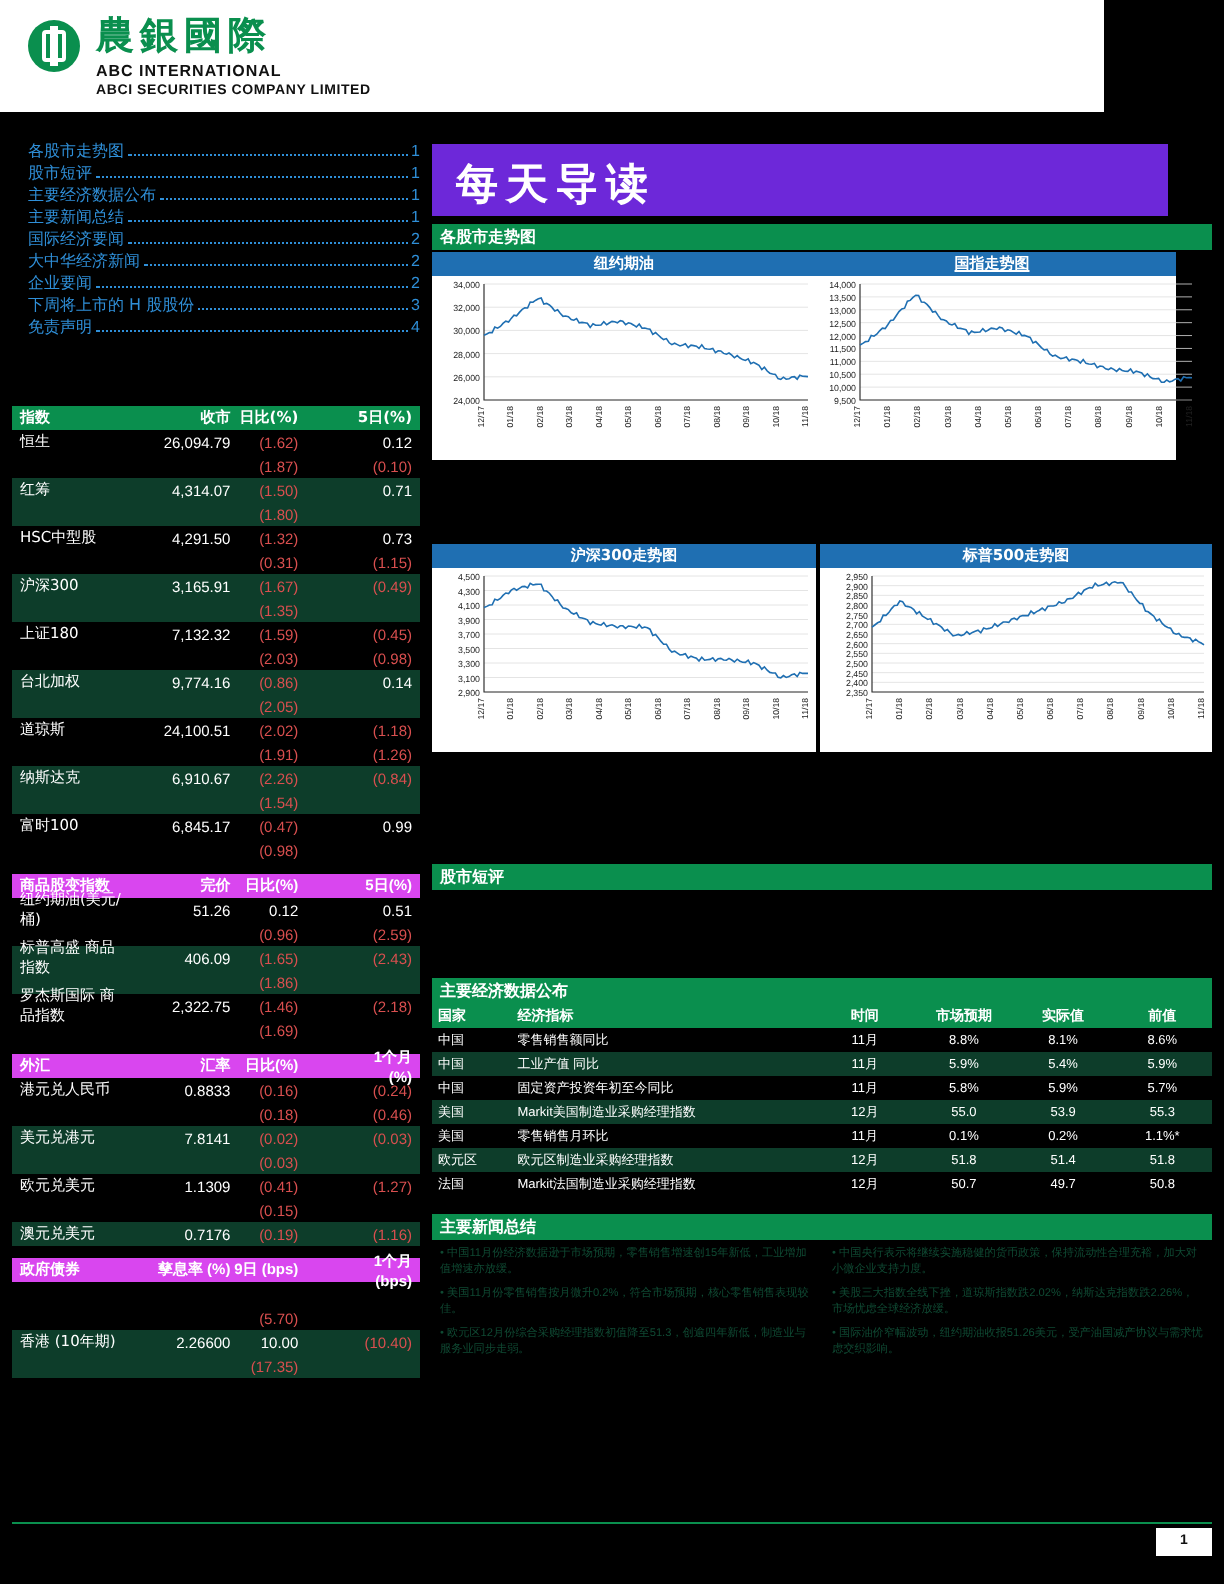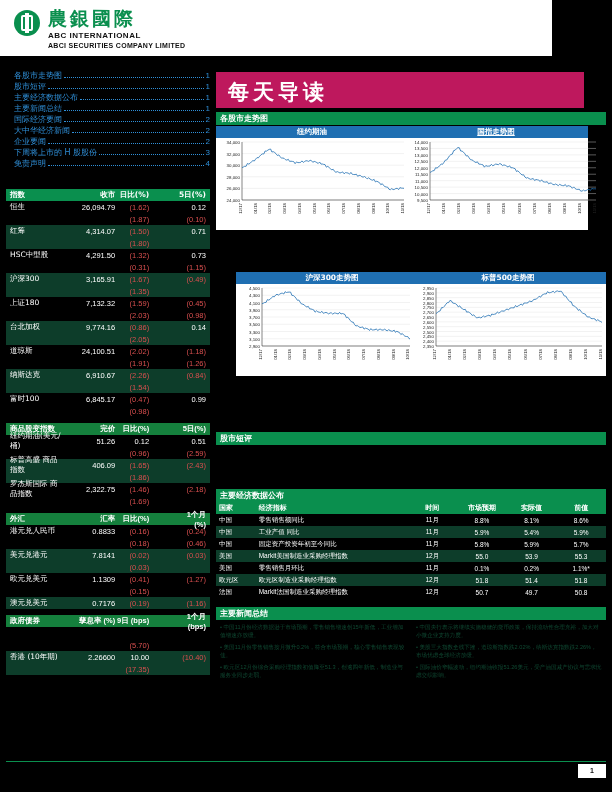--- a/index.html
+++ b/index.html
@@ -22,37 +22,37 @@
   .logo-en2{font-size:7px;font-weight:bold;color:#111;letter-spacing:.3px;margin-top:2px;}
 
   
   .toc{position:absolute;left:14px;top:70px;width:196px;}
   .toc-row{display:flex;align-items:baseline;font-size:8px;color:#2f8fd8;line-height:11px;height:11px;overflow:hidden;}
   .toc-label{white-space:nowrap;font-family:"DejaVu Sans",sans-serif;font-size:8px;}
   .toc-dots{flex:1;border-bottom:1px dotted #2f8fd8;margin:0 2px 2px 2px;height:6px;}
   .toc-page{font-size:8px;}
 
   
-  .ltable{position:absolute;left:6px;top:189px;width:204px;}
+  .ltable{position:absolute;left:6px;top:203px;width:204px;}
   .lt-head{display:flex;background:#0a8f4e;color:#fff;font-size:7.5px;font-weight:bold;height:12px;align-items:center;}
   .lt-head div{font-family:"DejaVu Sans",sans-serif;}
   .c1{width:62px;padding-left:4px;}
   .c2{width:62px;text-align:right;}
   .c3{width:40px;text-align:right;}
   .c4{width:34px;text-align:right;padding-right:4px;padding-left:28px;}
   .lt-row{display:flex;font-size:7.5px;height:12px;align-items:center;color:#fff;}
   .lt-row.alt{background:#0d3d2a;}
   .lt-sub{display:flex;font-size:7.5px;height:12px;align-items:center;color:#d94f4f;}
   .lt-sub.alt{background:#0d3d2a;}
   .neg{color:#d94f4f;text-align:right;}
   .lt-name{font-family:"DejaVu Sans",sans-serif;}
-  .sect-head{display:flex;background:#15803d;color:#fff;font-size:7.5px;font-weight:bold;height:12px;align-items:center;margin-top:6px;}
+  .sect-head{display:flex;background:#d946ef;color:#fff;font-size:7.5px;font-weight:bold;height:12px;align-items:center;margin-top:6px;}
 
   
-  .banner{position:absolute;left:216px;top:72px;width:368px;height:36px;background:#be185d;}
+  .banner{position:absolute;left:216px;top:72px;width:368px;height:36px;background:#6d28d9;}
   .banner-txt{position:absolute;left:12px;top:6px;font-size:21px;font-weight:bold;color:#fff;letter-spacing:4px;font-family:"DejaVu Sans",sans-serif;}
 
   .sec-bar{background:#0a8f4e;color:#fff;font-size:8px;font-weight:bold;height:13px;line-height:13px;padding-left:4px;font-family:"DejaVu Sans",sans-serif;}
 
   .chartblock{position:absolute;left:216px;}
   .chart-title{background:#1f6fb2;color:#fff;font-size:7.5px;font-weight:bold;text-align:center;height:12px;line-height:12px;font-family:"DejaVu Sans",sans-serif;}
   .chart-box{background:#fff;position:relative;}
 
   
   .etable{position:absolute;left:216px;top:489px;width:390px;}
@@ -449,21 +449,21 @@
             <text x="86.36363636363637" y="65" font-size="4.3" fill="#222" transform="rotate(-90 86.36363636363637 65)" text-anchor="end">04/18</text>
             <text x="101.45454545454545" y="65" font-size="4.3" fill="#222" transform="rotate(-90 101.45454545454545 65)" text-anchor="end">05/18</text>
             <text x="116.54545454545453" y="65" font-size="4.3" fill="#222" transform="rotate(-90 116.54545454545453 65)" text-anchor="end">06/18</text>
             <text x="131.63636363636363" y="65" font-size="4.3" fill="#222" transform="rotate(-90 131.63636363636363 65)" text-anchor="end">07/18</text>
             <text x="146.72727272727275" y="65" font-size="4.3" fill="#222" transform="rotate(-90 146.72727272727275 65)" text-anchor="end">08/18</text>
             <text x="161.8181818181818" y="65" font-size="4.3" fill="#222" transform="rotate(-90 161.8181818181818 65)" text-anchor="end">09/18</text>
             <text x="176.9090909090909" y="65" font-size="4.3" fill="#222" transform="rotate(-90 176.9090909090909 65)" text-anchor="end">10/18</text>
             <text x="192" y="65" font-size="4.3" fill="#222" transform="rotate(-90 192 65)" text-anchor="end">11/18</text>
           </svg></div>
       </div>
-      <div class="chartblock" style="left: 216px; top: 272px; width: 192px; margin-left: 20px;">
+      <div class="chartblock" style="left: 216px; top: 272px; width: 192px;">
         <div class="chart-title">沪深300走势图</div>
         <div class="chart-box" style="height: 92px;"><svg width="192" height="92">
             <text x="24" y="6" text-anchor="end" font-size="4.4" fill="#222">4,500</text>
             <line x1="26" x2="188" y1="4" y2="4" stroke="#ddd" stroke-width="0.4"></line>
             <text x="24" y="13.25" text-anchor="end" font-size="4.4" fill="#222">4,300</text>
             <line x1="26" x2="188" y1="11.25" y2="11.25" stroke="#ddd" stroke-width="0.4"></line>
             <text x="24" y="20.5" text-anchor="end" font-size="4.4" fill="#222">4,100</text>
             <line x1="26" x2="188" y1="18.5" y2="18.5" stroke="#ddd" stroke-width="0.4"></line>
             <text x="24" y="27.75" text-anchor="end" font-size="4.4" fill="#222">3,900</text>
             <line x1="26" x2="188" y1="25.75" y2="25.75" stroke="#ddd" stroke-width="0.4"></line>

